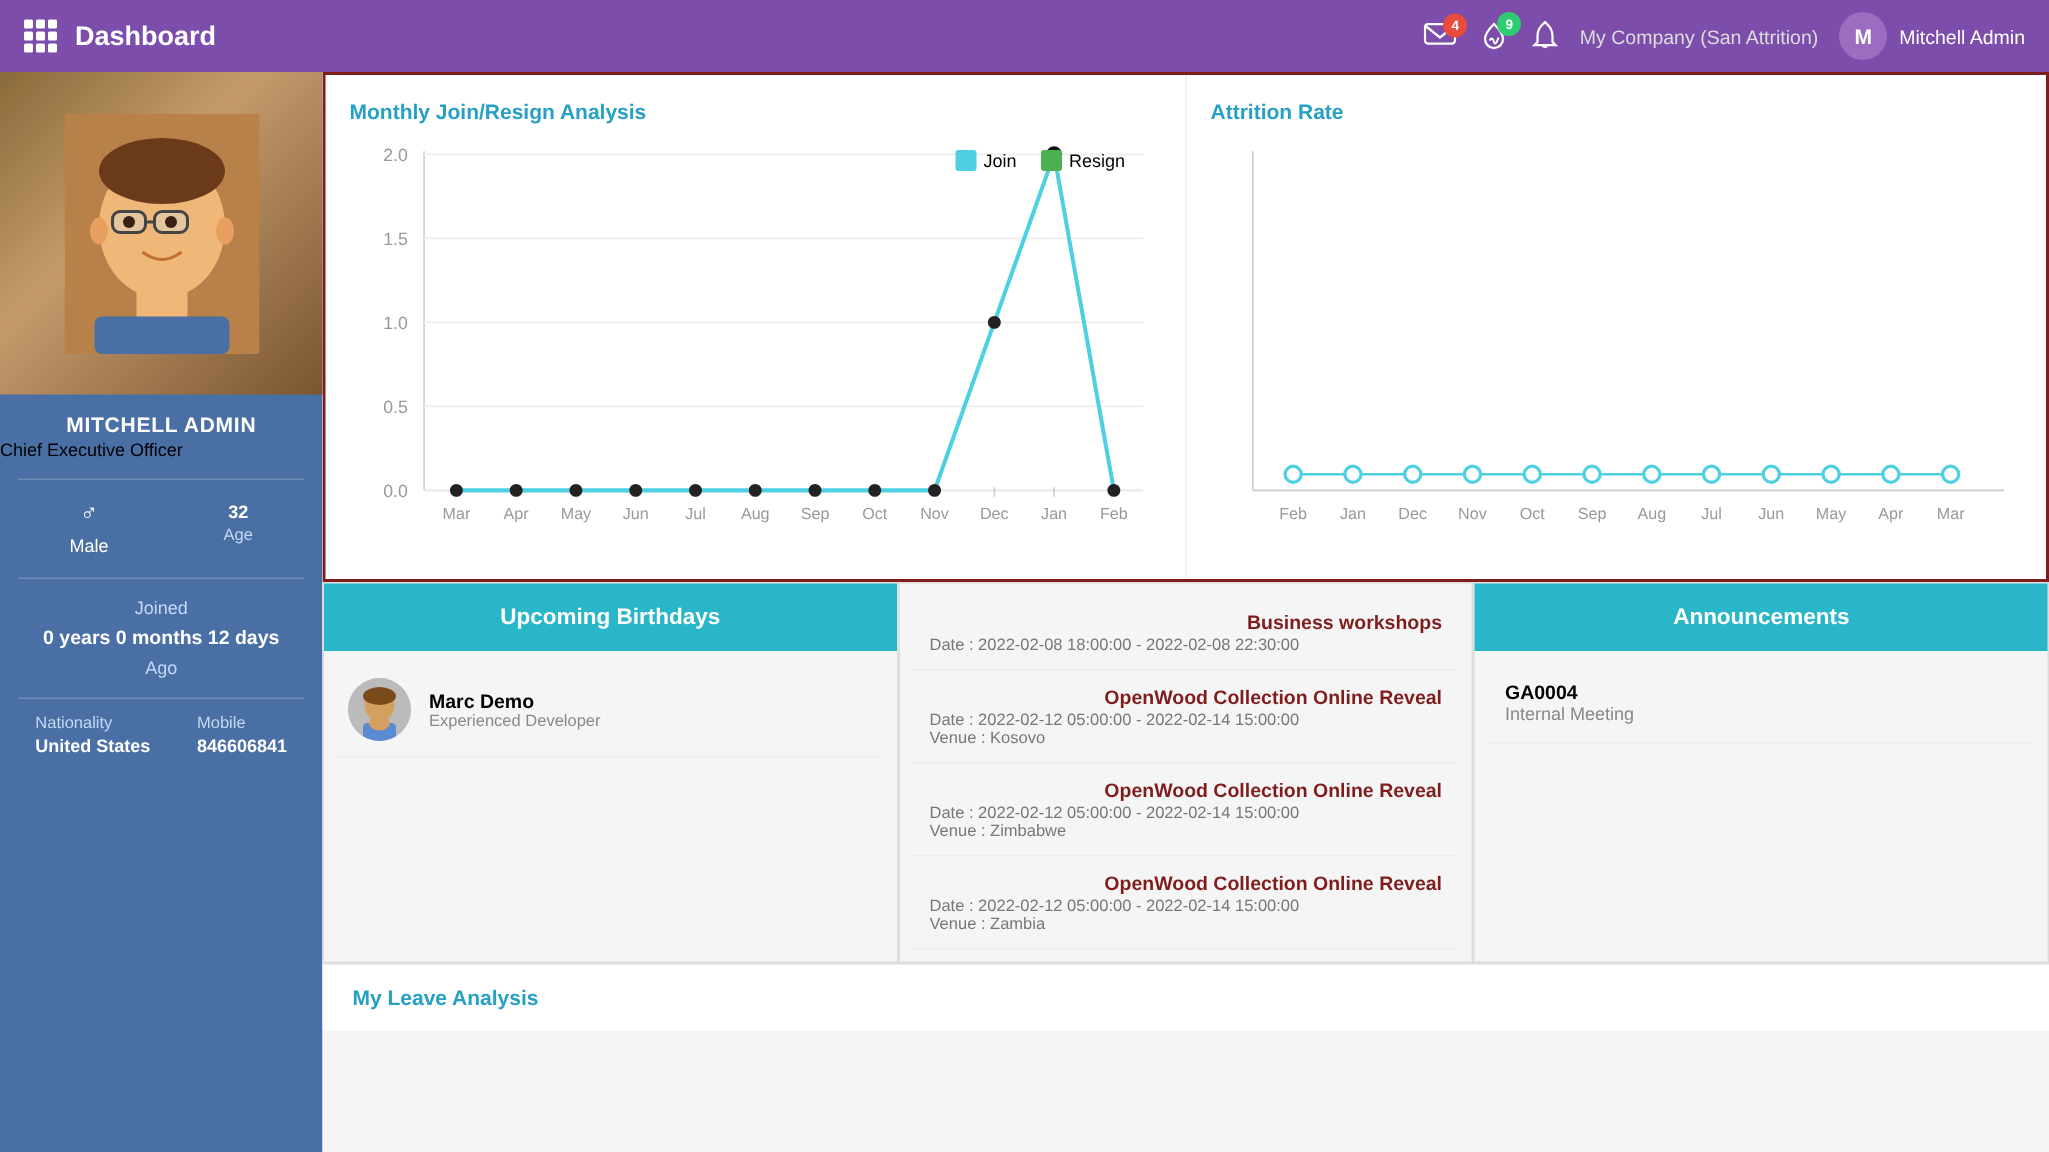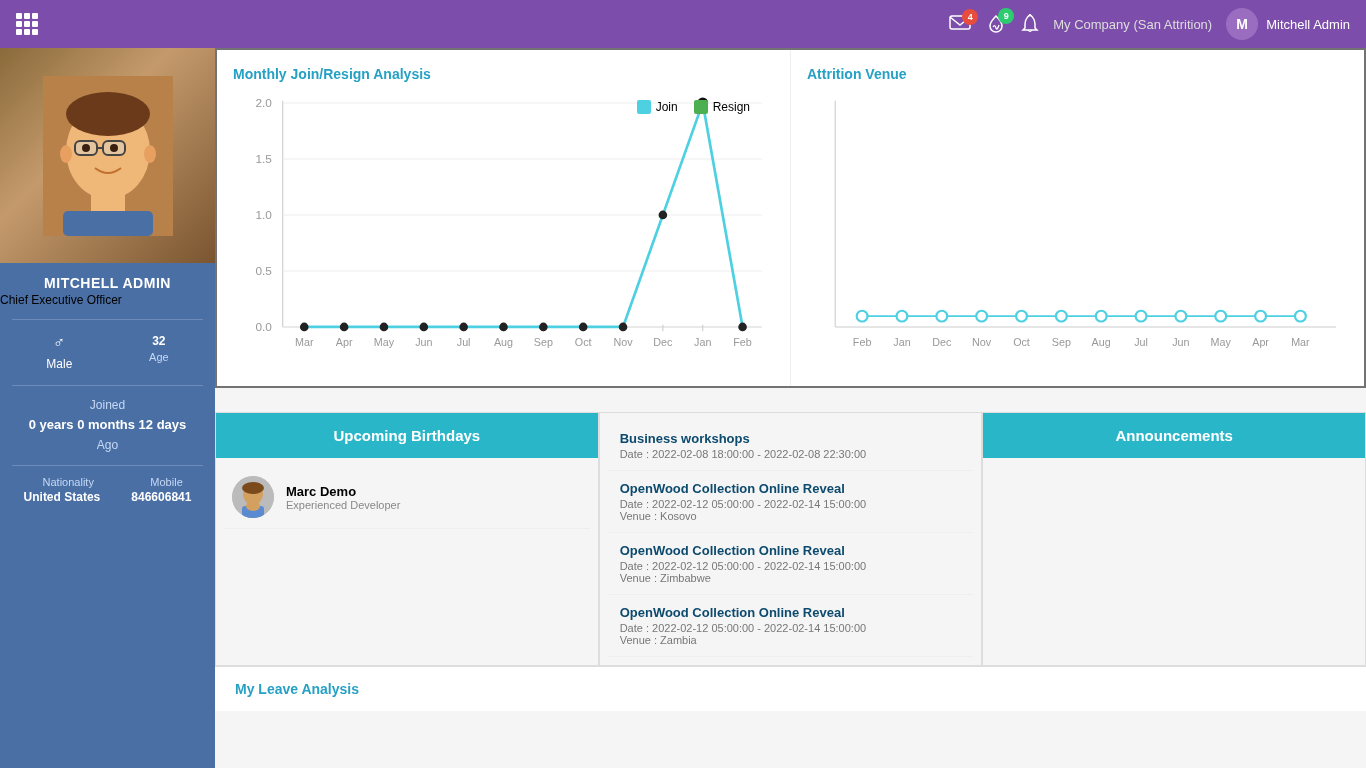--- a/index.html
+++ b/index.html
@@ -54,64 +54,64 @@
     .sidebar-info-row { display: flex; justify-content: space-around; padding: 14px 8px; font-size: 12px; text-align: center; }
     .sidebar-info-item { display: flex; flex-direction: column; align-items: center; gap: 3px; }
     .sidebar-info-label { font-size: 11px; color: #c5d8f5; }
     .sidebar-info-value { font-weight: 600; }
     .gender-icon { font-size: 16px; margin-bottom: 2px; }
     .sidebar-joined { text-align: center; padding: 10px 8px; font-size: 12px; line-height: 1.6; }
     .sidebar-joined .joined-label { font-size: 12px; color: #c5d8f5; }
     .sidebar-joined .joined-value { font-weight: 600; font-size: 13px; }
     .sidebar-nat-mob { display: flex; justify-content: space-around; padding: 10px 8px; font-size: 12px; }
     .sidebar-nat-mob .item { display: flex; flex-direction: column; gap: 2px; }
-    .sidebar-nat-mob .item .label { color: #c5d8f5; font-size: 11px; margin-left: 19px; }
+    .sidebar-nat-mob .item .label { color: #c5d8f5; font-size: 11px; }
     .sidebar-nat-mob .item .value { font-weight: 600; }
 
     
     .content { flex: 1; overflow-y: auto; background: #f5f5f5; }
 
     
     .charts-section {
-      border: 2px solid #737373;
+      border: 2px solid #7f1d1d;
       background: white;
       margin: 0;
       display: flex;
       height: 340px;
     }
     .chart-panel { flex: 1; padding: 16px; position: relative; }
     .chart-panel-divider { width: 1px; background: #eee; }
     .chart-title { color: #26a0c4; font-size: 14px; font-weight: 600; margin-bottom: 8px; }
 
     
     .chart-svg { width: 100%; height: 280px; }
 
     
-    .bottom-panels { display: flex; gap: 0; margin-top: 24px; }
+    .bottom-panels { display: flex; gap: 0; }
     .panel-birthdays, .panel-events, .panel-announcements {
       flex: 1;
       border: 1px solid #ddd;
     }
     .panel-header {
       padding: 14px 16px;
       text-align: center;
       color: white;
       font-size: 15px;
       font-weight: 600;
     }
     .panel-header-blue { background: #29b6c8; }
     .panel-body { padding: 8px; }
 
     .birthday-item { display: flex; align-items: center; gap: 12px; padding: 10px 8px; border-bottom: 1px solid #eee; }
     .birthday-avatar { width: 42px; height: 42px; border-radius: 50%; background: #bbb; overflow: hidden; flex-shrink: 0; }
     .birthday-name { font-size: 13px; font-weight: 600; }
     .birthday-role { font-size: 11px; color: #888; }
 
     .event-item { padding: 10px 12px; border-bottom: 1px solid #eee; }
-    .event-title { font-size: 13px; font-weight: 600; color: #0c4a6e; }
+    .event-title { font-size: 13px; font-weight: 600; color: #7f1d1d; text-align: right; }
     .event-date { font-size: 11px; color: #777; margin-top: 2px; }
     .event-venue { font-size: 11px; color: #777; }
 
     .announcement-item { padding: 12px; border-bottom: 1px solid #eee; }
     .announcement-id { font-size: 13px; font-weight: 600; }
     .announcement-type { font-size: 12px; color: #888; }
 
     
     .leave-section { background: white; padding: 14px 20px; border-top: 1px solid #ddd; }
     .leave-title { color: #26a0c4; font-size: 14px; font-weight: 600; }
@@ -129,20 +129,21 @@
     <span></span>
       <span></span>
       <span></span>
     <span></span>
       <span></span>
       <span></span>
     <span></span>
       <span></span>
       <span></span>
   </div>
+  <span class="topnav-title">Dashboard</span>
 
   <div class="topnav-right">
     <div class="nav-icon-btn">
       <svg width="22" height="18" viewBox="0 0 22 18" fill="none">
         <rect x="1" y="1" width="20" height="13" rx="2" stroke="white" stroke-width="1.5" fill="none"></rect>
         <polyline points="1,2 11,10 21,2" stroke="white" stroke-width="1.5" fill="none"></polyline>
       </svg>
       <span class="badge">4</span>
     </div>
     <div class="nav-icon-btn">
@@ -304,21 +305,21 @@
           <circle cx="361" cy="220" r="4" fill="#222"></circle>
           <circle cx="398" cy="116" r="4" fill="#222"></circle>
           <circle cx="435" cy="12" r="5" fill="#111"></circle>
           <circle cx="472" cy="220" r="4" fill="#222"></circle>
         </svg>
       </div>
 
       <div class="chart-panel-divider"></div>
 
       <div class="chart-panel">
-        <div class="chart-title">Attrition Venue</div>
+        <div class="chart-title">Attrition Rate</div>
         <svg class="chart-svg" viewBox="0 0 500 260">
 
           <line x1="25" y1="10" x2="25" y2="220" stroke="#ccc" stroke-width="1"></line>
           <line x1="25" y1="220" x2="490" y2="220" stroke="#ccc" stroke-width="1"></line>
 
           <polyline points="50,210 87,210 124,210 161,210 198,210 235,210 272,210 309,210 346,210 383,210 420,210 457,210" stroke="#4dd0e1" stroke-width="1.5" fill="none"></polyline>
 
           <circle cx="50" cy="210" r="5" fill="white" stroke="#4dd0e1" stroke-width="2"></circle>
           <circle cx="87" cy="210" r="5" fill="white" stroke="#4dd0e1" stroke-width="2"></circle>
           <circle cx="124" cy="210" r="5" fill="white" stroke="#4dd0e1" stroke-width="2"></circle>
@@ -390,20 +391,26 @@
           <div class="event-item">
             <div class="event-title">OpenWood Collection Online Reveal</div>
             <div class="event-date">Date : 2022-02-12 05:00:00 - 2022-02-14 15:00:00</div>
             <div class="event-venue">Venue : Zambia</div>
           </div>
         </div>
       </div>
 
       <div class="panel-announcements">
         <div class="panel-header panel-header-blue">Announcements</div>
+        <div class="panel-body">
+          <div class="announcement-item">
+            <div class="announcement-id">GA0004</div>
+            <div class="announcement-type">Internal Meeting</div>
+          </div>
+        </div>
       </div>
     </div>
 
     <div class="leave-section">
       <div class="leave-title">My Leave Analysis</div>
     </div>
 
   </div>
 </div>
 

